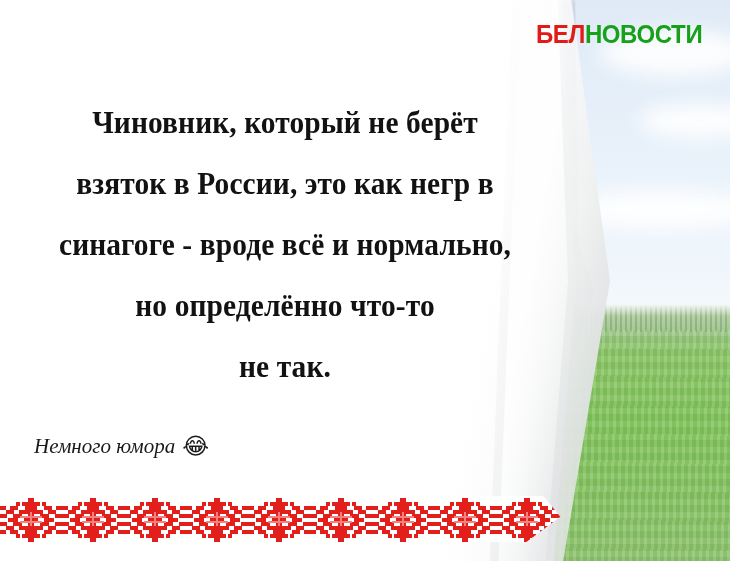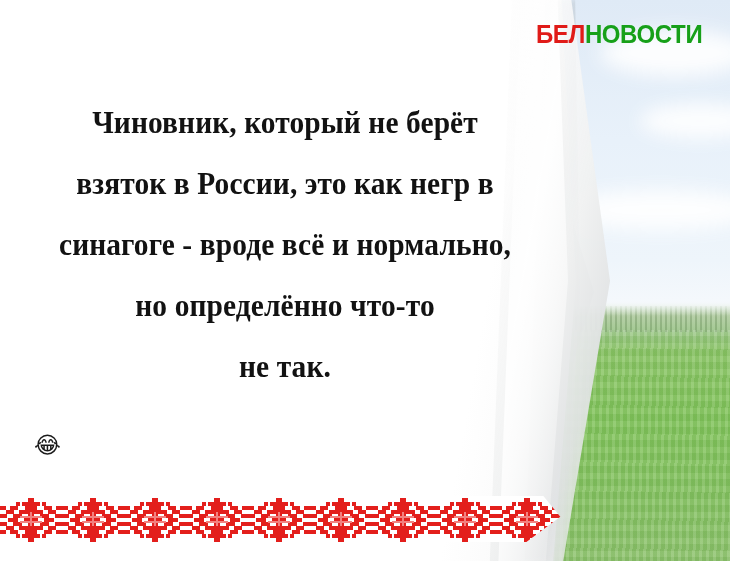--- a/index.html
+++ b/index.html
@@ -232,20 +232,21 @@
 
   <div class="joke">
     <span class="l">Чиновник, который не берёт</span>
     <span class="l">взяток в России, это как негр в</span>
     <span class="l">синагоге - вроде всё и нормально,</span>
     <span class="l">но определённо что-то</span>
     <span class="l">не так.</span>
   </div>
 
   <div class="signature">
+    <span>Немного юмора</span>
     <span class="emoji">😂</span>
   </div>
 
   <div class="ornament">
     <svg width="566" height="46" viewBox="0 0 566 46">
       <defs>
         <pattern id="orn" x="0" y="0" width="62" height="46" patternUnits="userSpaceOnUse">
           <rect width="62" height="46" fill="#ffffff"></rect>
           <g fill="#e31f1c">
 

